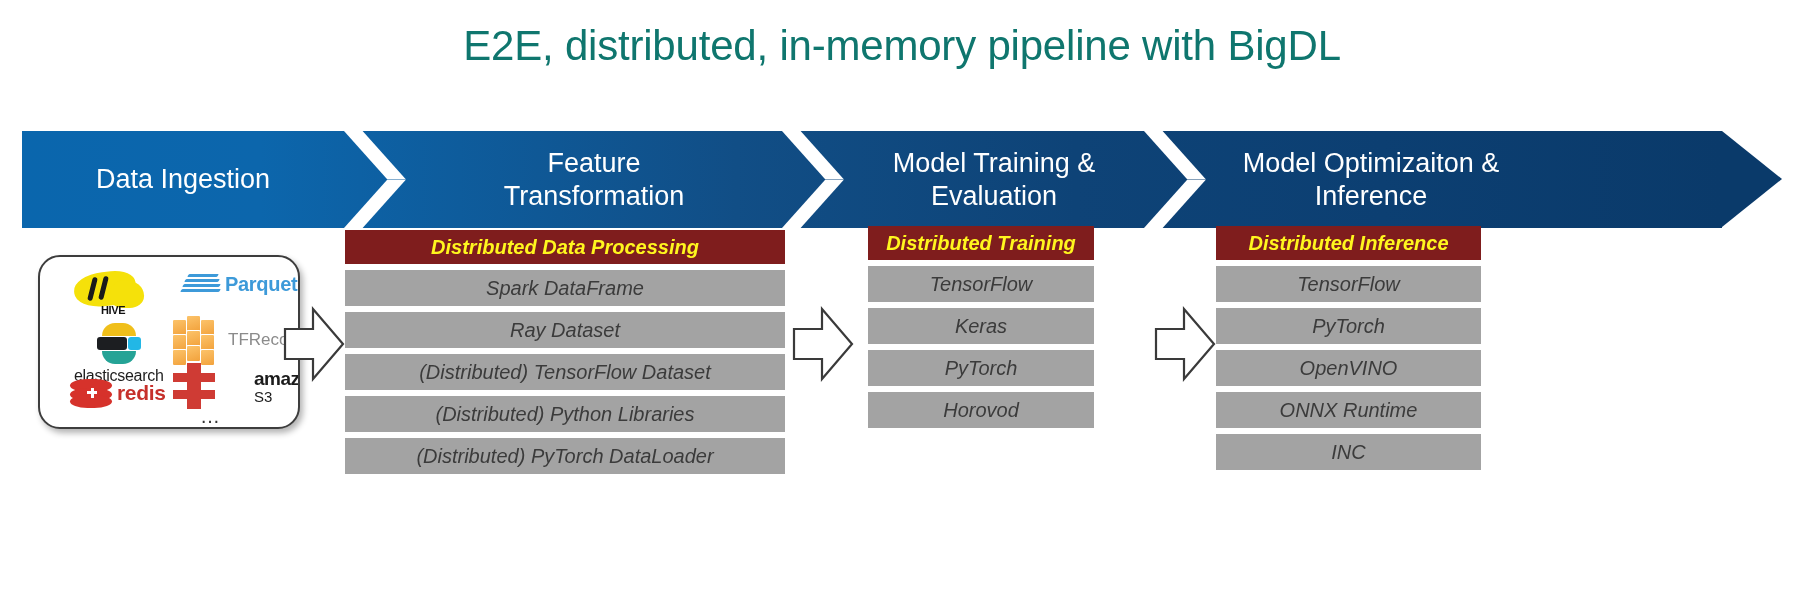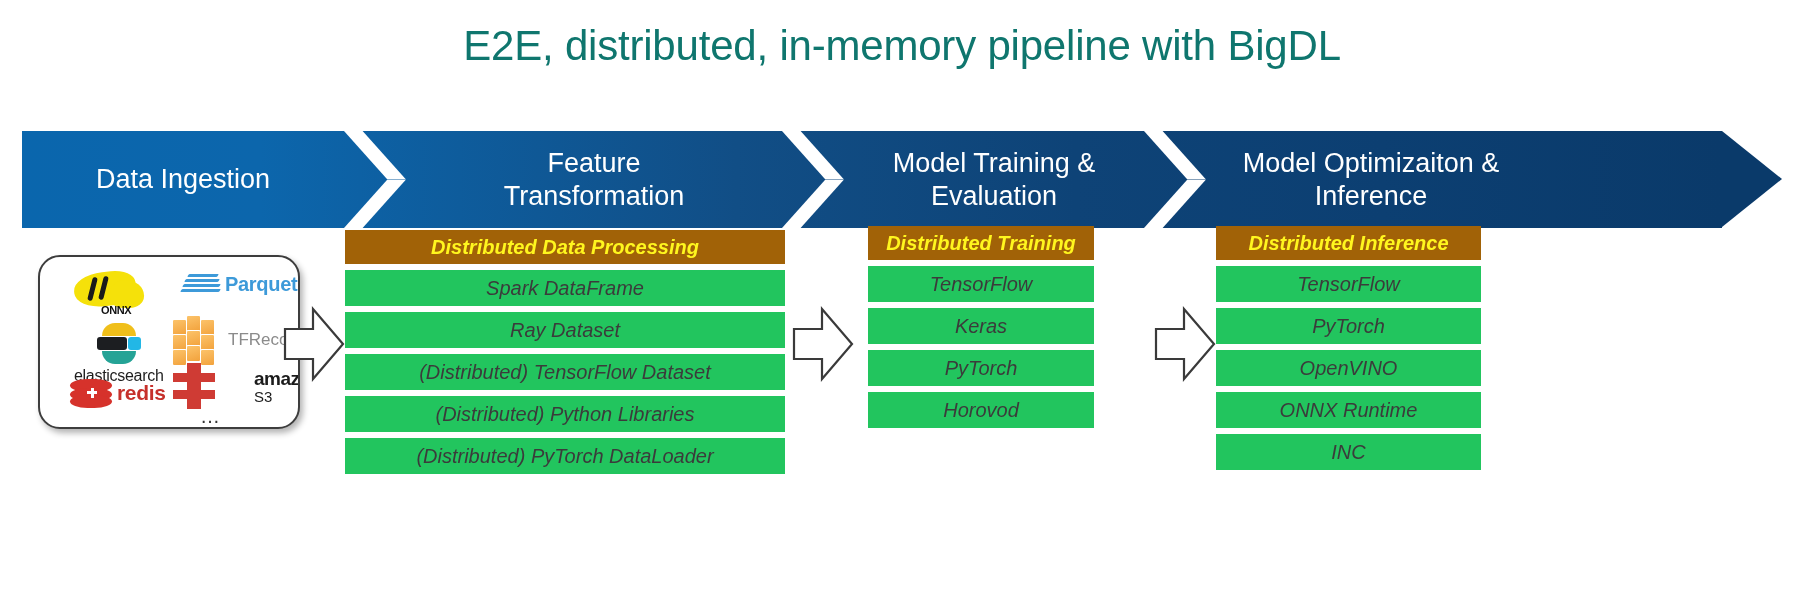--- a/index.html
+++ b/index.html
@@ -221,32 +221,32 @@
   #logo-dots {
     left: 160px; top: 148px; font-size: 20px; color: #333; letter-spacing: 2px;
   }
 
   
   .open-arrow { position: absolute; }
 
   
   .tbl { position: absolute; }
   .tbl-head {
-    background: #a16207;
+    background: #7f1d1d;
     color: #fff61e;
     font-style: italic;
     font-weight: 700;
     font-size: 20px;
     height: 34px;
     line-height: 34px;
     text-align: center;
     white-space: nowrap;
   }
   .tbl-row {
-    background: #22c55e;
+    background: #a3a3a3;
     color: #3b3b3b;
     font-style: italic;
     font-size: 20px;
     height: 36px;
     line-height: 36px;
     text-align: center;
     margin-top: 6px;
     white-space: nowrap;
   }
   #tbl-processing { left: 345px; top: 230px; width: 440px; }
@@ -284,21 +284,21 @@
 </div>
 
 <div id="source-box">
 
   <div class="logo" id="logo-hive">
     <div id="hive-glyph">
       <div class="body"></div>
       <div class="head"></div>
       <div class="stripe1"></div>
       <div class="stripe2"></div>
-      <div class="word">ONNX</div>
+      <div class="word">HIVE</div>
     </div>
   </div>
 
   <div class="logo" id="logo-parquet">
     <div id="parquet-mark">
       <i></i>
         <i></i>
         <i></i>
         <i></i>
     </div>

